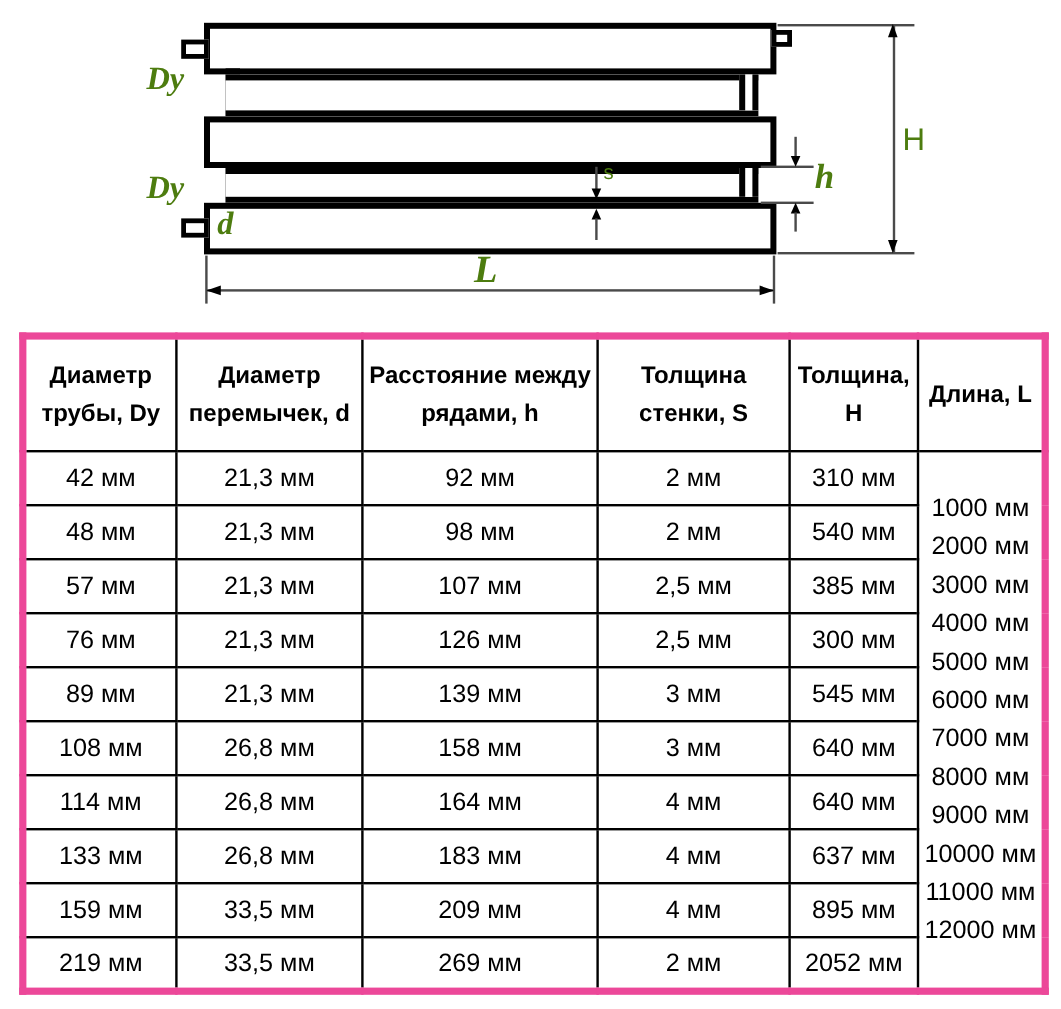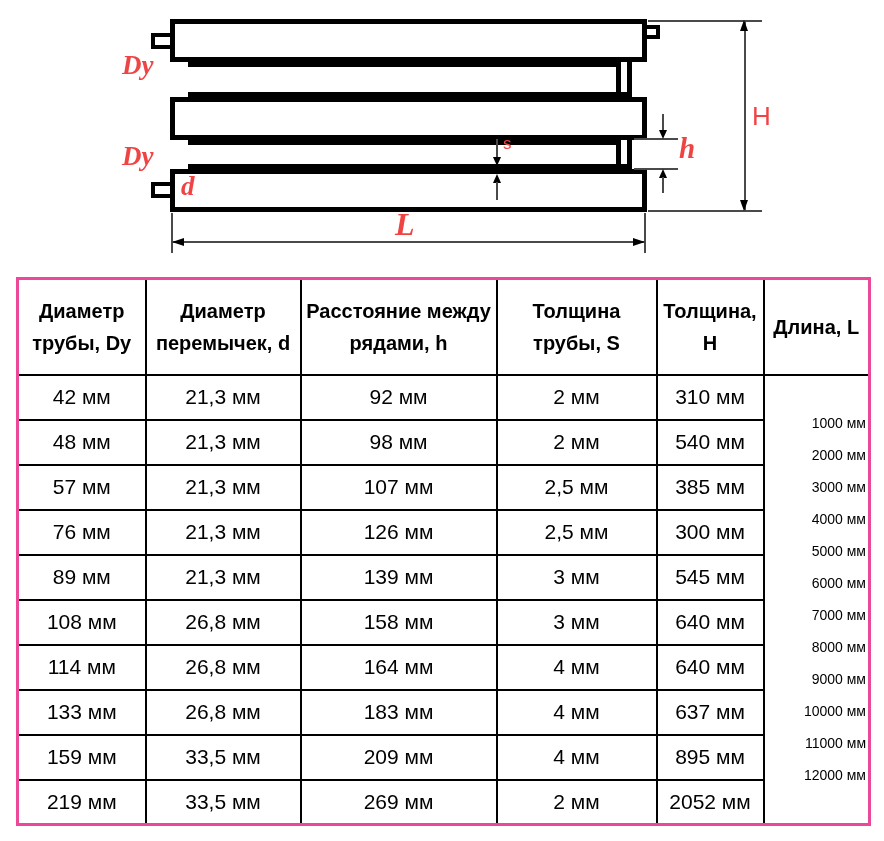--- a/index.html
+++ b/index.html
@@ -49,38 +49,38 @@
   .tri-right { border-top:4px solid transparent; border-bottom:4px solid transparent; border-left:12px solid #000; }
   #arrH-up   { left:740px; top:20px; }
   #arrH-down { left:740px; top:200px; }
   #arrL-left { left:172px; top:238px; }
   #arrL-right{ left:633px; top:238px; }
   #arrh-top  { left:659px; top:130px; border-top-width:9px; }
   #arrh-bot  { left:659px; top:169px; border-bottom-width:9px; }
   #arrs-top  { left:493px; top:157px; border-top-width:9px; }
   #arrs-bot  { left:493px; top:174px; border-bottom-width:9px; }
 
-  .lbl { position:absolute; color:#ef4444; white-space:nowrap; }
+  .lbl { position:absolute; color:#4d7c0f; white-space:nowrap; }
   .lbl-serif { font-family:"Liberation Serif", serif; font-style:italic; font-weight:bold; }
   #lbl-dy1 { left:122px; top:50px;  font-size:27px; }
   #lbl-dy2 { left:122px; top:141px; font-size:27px; }
   #lbl-d   { left:181px; top:171px; font-size:27px; }
   #lbl-L   { left:395px; top:206px; font-size:32px; }
   #lbl-h   { left:679px; top:132px; font-size:29px; }
   #lbl-H   { left:752px; top:101px; font-size:26px; font-weight:500; }
   #lbl-s   { left:503px; top:134px; font-size:17px; font-weight:500; }
 
   
   .spec-table { position:absolute; left:16px; top:277px; width:852px;
-    border-collapse:collapse; border:3px solid #ec4899; table-layout:fixed; }
+    border-collapse:collapse; border:6px solid #ec4899; table-layout:fixed; }
   .spec-table th, .spec-table td { border:2px solid #000; text-align:center; vertical-align:middle; padding:0 2px; }
   .spec-table th { height:96px; font-size:20px; font-weight:bold; white-space:pre-line; line-height:1.6; }
   .spec-table td { height:45px; font-size:21px; font-weight:400; }
   .len-cell { vertical-align:middle; }
-  .len-cell span { display:block; line-height:32px; font-size:14px;text-align:right; }
+  .len-cell span { display:block; line-height:32px; font-size:21px; }
 </style>
 </head>
 <body>
 
 <div class="sheet">
 
   <div class="diagram">
 
     <div class="pipe" id="p1"></div>
     <div class="jumper-solid" id="j12l"></div>
@@ -140,21 +140,21 @@
     </colgroup>
     <thead>
       <tr>
         <th>Диаметр
 трубы, Dy</th>
         <th>Диаметр
 перемычек, d</th>
         <th>Расстояние между
 рядами, h</th>
         <th>Толщина
-трубы, S</th>
+стенки, S</th>
         <th>Толщина, H</th>
         <th>Длина, L</th>
       </tr>
     </thead>
     <tbody>
       <tr>
         <td>42 мм</td>
         <td>21,3 мм</td>
         <td>92 мм</td>
         <td>2 мм</td>

